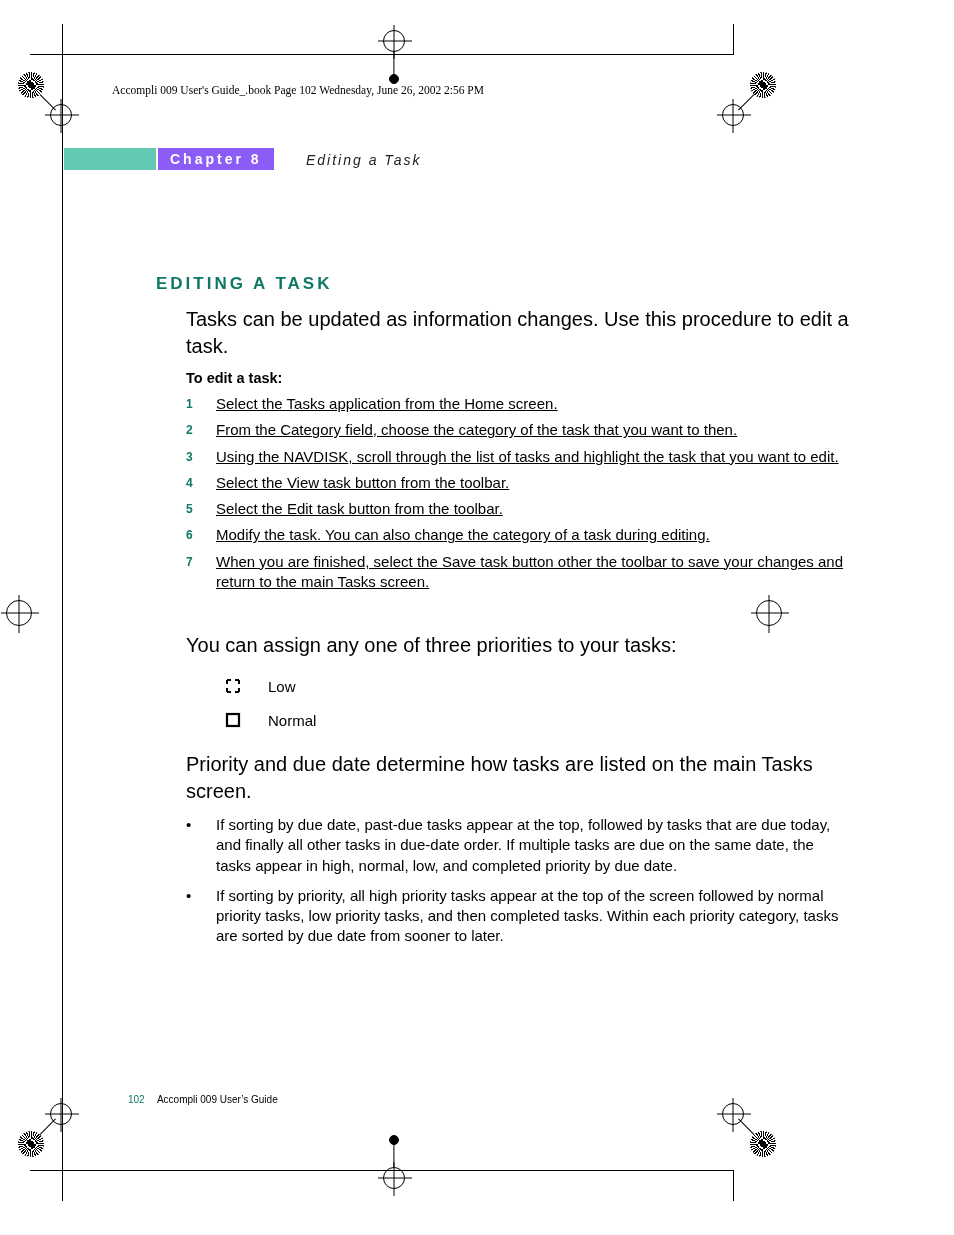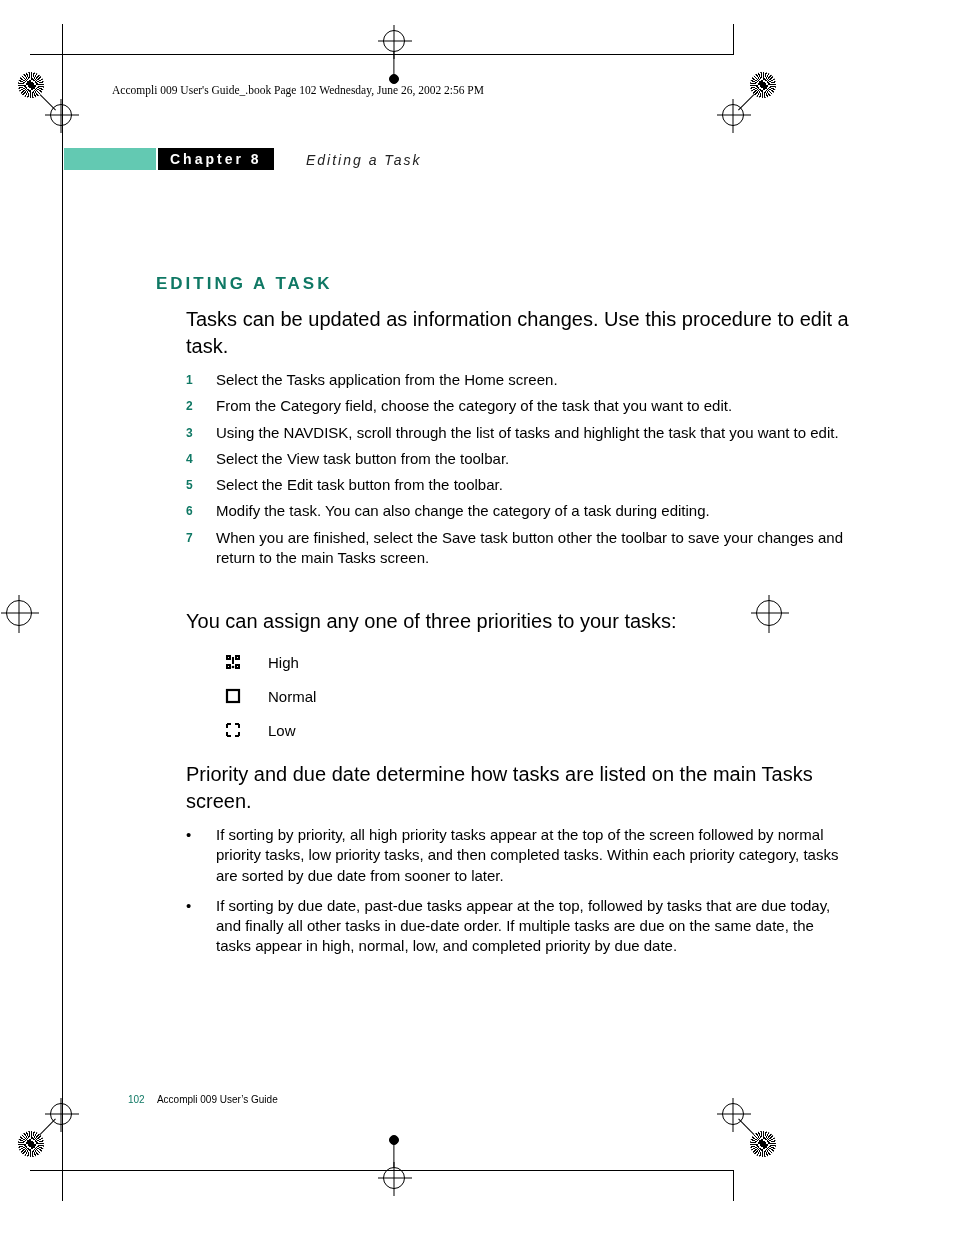--- a/index.html
+++ b/index.html
@@ -60,31 +60,31 @@
   .crop.tick-tl-v { left:62px; top:24px; width:0; height:30px; border:none; border-left:1px solid #000;}
   .crop.tick-tl-h { left:30px; top:54px; width:32px; height:0; border:none; border-top:1px solid #000;}
   .crop.tick-tr-v { right:54px; top:24px; width:0; height:30px; border:none; border-left:1px solid #000;}
   .crop.tick-bl-v { left:62px; bottom:34px; width:0; height:30px; border:none; border-left:1px solid #000;}
   .crop.tick-bl-h { left:30px; bottom:64px; width:32px; height:0; border:none; border-top:1px solid #000;}
   .crop.tick-br-v { right:54px; bottom:34px; width:0; height:30px; border:none; border-left:1px solid #000;}
 
   
   .meta-line { position:absolute; left:112px; top:84px; font-family: "Times New Roman", serif; font-size:11.5px; }
   .teal-strip { position:absolute; left:64px; top:148px; width:92px; height:22px; background:#63c9b2; }
-  .chapter-box { position:absolute; left:158px; top:148px; padding:3px 12px; background:#000000; color:#fff; font-weight:bold; letter-spacing:3px; font-size:14px; }
+  .chapter-box { position:absolute; left:158px; top:148px; padding:3px 12px; background:#8b5cf6; color:#fff; font-weight:bold; letter-spacing:3px; font-size:14px; }
   .chapter-title { position:absolute; left:306px; top:152px; font-style:italic; letter-spacing:2px; font-size:14px; color:#222; }
 
   .body { position:absolute; left:156px; top:274px; width:694px; }
   .h1 { color:#0f7864; font-weight:bold; letter-spacing:3px; font-size:17px; margin-bottom:12px; }
   .para { font-size:20px; line-height:1.35; margin:0 0 10px 30px; }
   .lead { font-weight:bold; font-size:14.5px; margin:8px 0 8px 30px; }
   ol.steps { list-style:none; margin:0 0 0 30px; padding:0; }
   ol.steps li { display:flex; font-size:15px; line-height:1.35; margin-bottom:6px; }
   ol.steps li .num { width:30px; flex:0 0 30px; color:#0f7864; font-weight:bold; font-size:12px; padding-top:2px;}
-  ol.steps li .txt { flex:1; }
+  ol.steps li .txt { flex:1;text-decoration:underline; }
   .smallcaps { font-variant: small-caps; }
 
   .section-gap { height:34px; }
 
   .prio-list { margin:6px 0 10px 68px; }
   .prio-row { display:flex; align-items:center; height:34px; }
   .prio-row .ic { width:44px; display:flex; justify-content:flex-start; }
   .prio-row .lbl { font-size:15px; }
 
   ul.bul { list-style:none; margin:0 0 0 30px; padding:0;}
@@ -147,28 +147,29 @@
 
   <div class="meta-line">Accompli 009 User's Guide_.book  Page 102  Wednesday, June 26, 2002  2:56 PM</div>
   <div class="teal-strip"></div>
   <div class="chapter-box">Chapter 8</div>
   <div class="chapter-title">Editing a Task</div>
 
   <div class="body">
 
     <div class="h1">EDITING A TASK</div>
     <div class="para">Tasks can be updated as information changes. Use this procedure to edit a task.</div>
+    <div class="lead">To edit a task:</div>
     <ol class="steps">
       <li>
           <span class="num">1</span>
           <span class="txt">Select the Tasks application from the Home screen.</span>
         </li>
       <li>
           <span class="num">2</span>
-          <span class="txt">From the Category field, choose the category of the task that you want to edit.</span>
+          <span class="txt">From the Category field, choose the category of the task that you want to then.</span>
         </li>
       <li>
           <span class="num">3</span>
           <span class="txt">Using the N<span class="smallcaps">AV</span>D<span class="smallcaps">ISK</span>, scroll through the list of tasks and highlight the task that you want to edit.</span>
         </li>
       <li>
           <span class="num">4</span>
           <span class="txt">Select the View task button from the toolbar.</span>
         </li>
       <li>
@@ -186,52 +187,42 @@
     </ol>
 
     <div class="section-gap"></div>
 
     <div class="para">You can assign any one of three priorities to your tasks:</div>
 
     <div class="prio-list">
       <div class="prio-row">
         <span class="ic">
           <svg width="18" height="16" viewBox="0 0 18 16">
-              <path d="M3 2 h3 v3 h-3z M12 2 h3 v3 h-3z M3 11 h3 v3 h-3z M12 11 h3 v3 h-3z" stroke="#000" stroke-width="2" fill="none"></path>
-              <rect x="8" y="3" width="2" height="7" fill="#000"></rect>
-              <circle cx="9" cy="13" r="1.3" fill="#000"></circle>
+              <path d="M3 2 h4 M3 2 v4 M15 2 h-4 M15 2 v4 M3 14 h4 M3 14 v-4 M15 14 h-4 M15 14 v-4" stroke="#000" stroke-width="2" fill="none"></path>
             </svg>
         </span>
-        <span class="lbl">High</span>
+        <span class="lbl">Low</span>
       </div>
       <div class="prio-row">
         <span class="ic">
           <svg width="18" height="16" viewBox="0 0 18 16">
               <rect x="3" y="2" width="12" height="12" stroke="#000" stroke-width="2.2" fill="none"></rect>
             </svg>
         </span>
         <span class="lbl">Normal</span>
       </div>
-      <div class="prio-row">
-        <span class="ic">
-          <svg width="18" height="16" viewBox="0 0 18 16">
-              <path d="M3 2 h4 M3 2 v4 M15 2 h-4 M15 2 v4 M3 14 h4 M3 14 v-4 M15 14 h-4 M15 14 v-4" stroke="#000" stroke-width="2" fill="none"></path>
-            </svg>
-        </span>
-        <span class="lbl">Low</span>
-      </div>
     </div>
 
     <div class="para" style="margin-top:14px">Priority and due date determine how tasks are listed on the main Tasks screen.</div>
     <ul class="bul">
       <li>
+          <span>If sorting by due date, past-due tasks appear at the top, followed by tasks that are due today, and finally all other tasks in due-date order. If multiple tasks are due on the same date, the tasks appear in high, normal, low, and completed priority by due date.</span>
+        </li>
+      <li>
           <span>If sorting by priority, all high priority tasks appear at the top of the screen followed by normal priority tasks, low priority tasks, and then completed tasks. Within each priority category, tasks are sorted by due date from sooner to later.</span>
-        </li>
-      <li>
-          <span>If sorting by due date, past-due tasks appear at the top, followed by tasks that are due today, and finally all other tasks in due-date order. If multiple tasks are due on the same date, the tasks appear in high, normal, low, and completed priority by due date.</span>
         </li>
     </ul>
 
     <div class="section-gap"></div>
 
   </div>
 
   <div class="footer">
     <span class="pg">102</span>
     <span>Accompli 009 User’s Guide</span>

